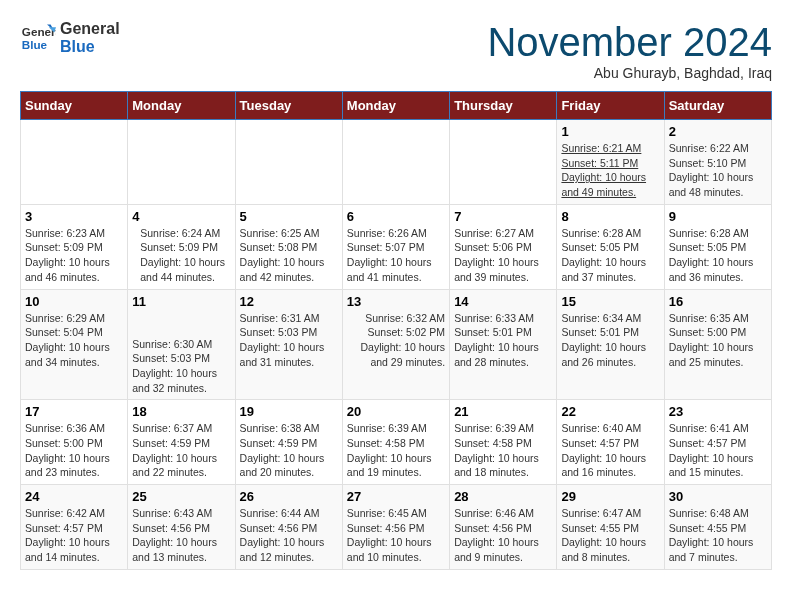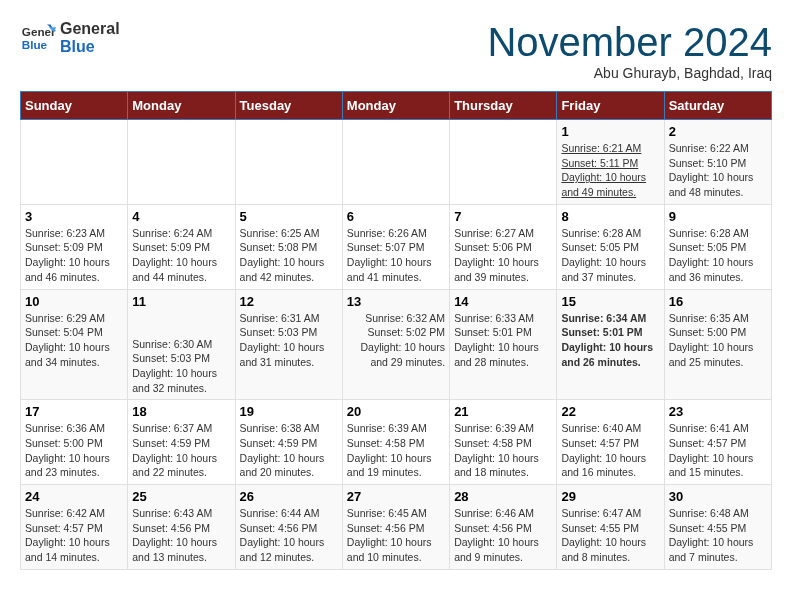--- a/index.html
+++ b/index.html
@@ -139,21 +139,21 @@
         </tr>
         <tr>
           <td>
             <span class="day-number">3</span>
             <div class="day-info" style="white-space: pre-line;">Sunrise: 6:23 AM
 Sunset: 5:09 PM
 Daylight: 10 hours and 46 minutes.</div>
           </td>
           <td>
             <span class="day-number">4</span>
-            <div class="day-info" style="white-space: pre-line;">Sunrise: 6:24 AM
+            <div class="day-info" style="white-space: pre-line; margin-left: 8px;">Sunrise: 6:24 AM
 Sunset: 5:09 PM
 Daylight: 10 hours and 44 minutes.</div>
           </td>
           <td>
             <span class="day-number">5</span>
             <div class="day-info" style="white-space: pre-line;">Sunrise: 6:25 AM
 Sunset: 5:08 PM
 Daylight: 10 hours and 42 minutes.</div>
           </td>
           <td>
@@ -207,21 +207,21 @@
 Daylight: 10 hours and 29 minutes.</div>
           </td>
           <td>
             <span class="day-number">14</span>
             <div class="day-info" style="white-space: pre-line;">Sunrise: 6:33 AM
 Sunset: 5:01 PM
 Daylight: 10 hours and 28 minutes.</div>
           </td>
           <td>
             <span class="day-number">15</span>
-            <div class="day-info" style="white-space: pre-line; font-weight: bold;">Sunrise: 6:34 AM
+            <div class="day-info" style="white-space: pre-line;">Sunrise: 6:34 AM
 Sunset: 5:01 PM
 Daylight: 10 hours and 26 minutes.</div>
           </td>
           <td>
             <span class="day-number">16</span>
             <div class="day-info" style="white-space: pre-line;">Sunrise: 6:35 AM
 Sunset: 5:00 PM
 Daylight: 10 hours and 25 minutes.</div>
           </td>
         </tr>

